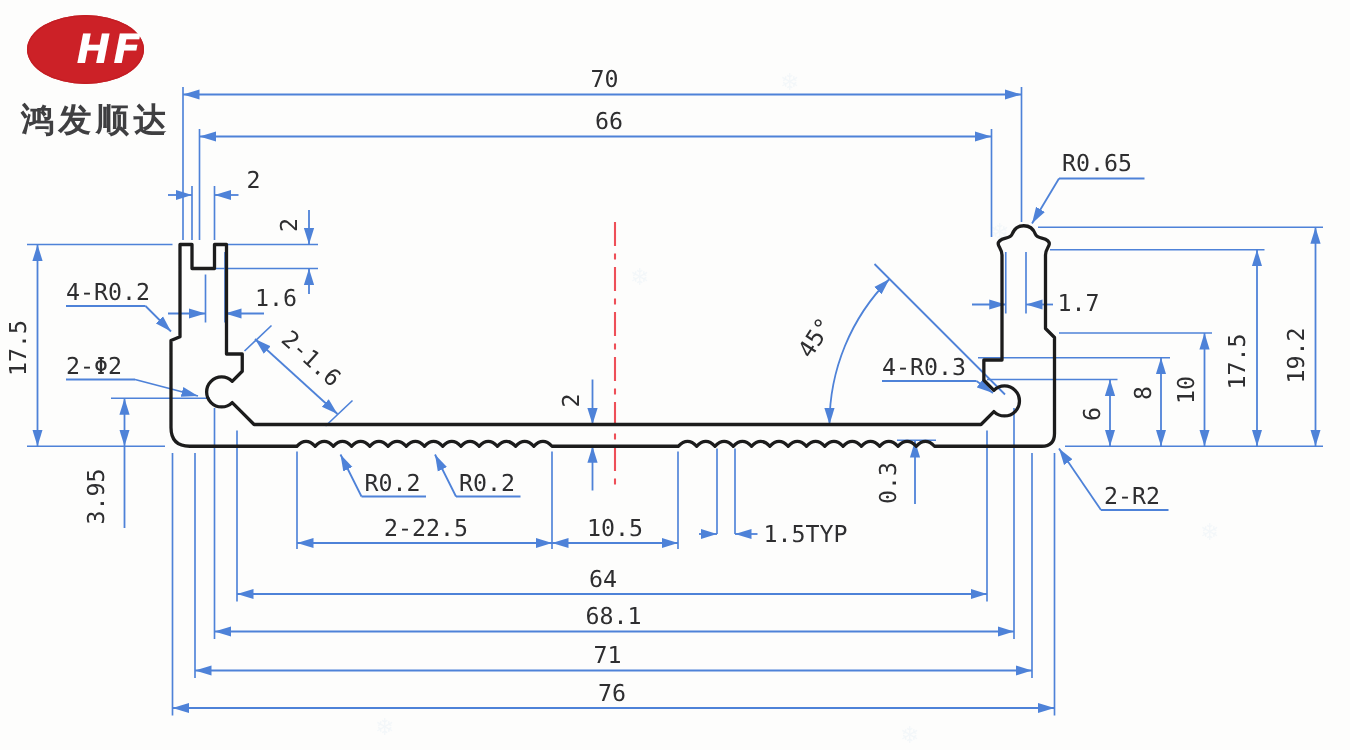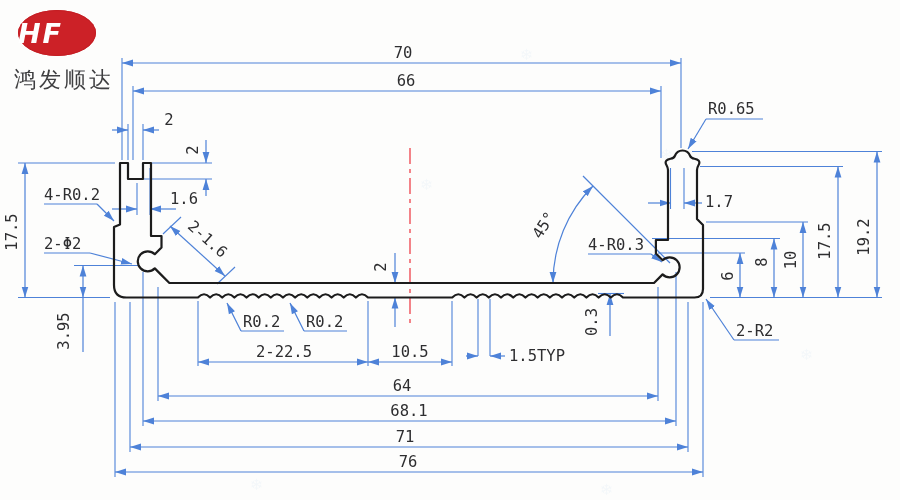--- a/index.html
+++ b/index.html
@@ -1,24 +1,24 @@
 <!DOCTYPE html>
 <html><head>
 <meta charset="utf-8">
 <style>
   html,body{margin:0;padding:0;}
   body{width:900px;height:500px;position:relative;background:#fdfdfc;overflow:hidden;
        font-family:"DejaVu Sans Mono","Liberation Mono",monospace;}
   .logo{position:absolute;left:14px;top:10px;width:130px;}
   .logo-ellipse{width:78px;height:46px;background:#cc2127;border-radius:50%;
-      display:flex;align-items:center;justify-content:flex-start;margin-left:4px;
+      display:flex;align-items:center;justify-content:flex-end;margin-left:4px;
       box-shadow:0 0 0 1px #c41e24 inset;}
   .logo-hf{color:#ffffff;font-family:"DejaVu Sans",sans-serif;font-weight:800;
       font-size:27px;letter-spacing:2px;font-style:italic;}
-  .logo-company{margin-top:9px;font-family:"DejaVu Sans",sans-serif;font-weight:400;
+  .logo-company{margin-top:9px;font-family:"DejaVu Sans",sans-serif;font-weight:700;
       font-size:22px;color:#3f3f41;letter-spacing:3px;white-space:nowrap;}
   svg text{font-family:"DejaVu Sans Mono","Liberation Mono",monospace;font-size:15.5px;fill:#2e2e30;}
   .thin{stroke:#4e82d8;stroke-width:1.1;fill:none;}
   .dim{stroke:#4e82d8;stroke-width:1.2;fill:none;}
   .outline{stroke:#1c1c1c;stroke-width:2.2;fill:none;stroke-linejoin:round;stroke-linecap:round;}
   .center{stroke:#ee4f58;stroke-width:1.4;fill:none;stroke-dasharray:16 5 4 5;}
   .wm{fill:#5b9bd5;opacity:0.055;font-family:"DejaVu Sans",sans-serif;}
 </style>
 </head>
 <body>

